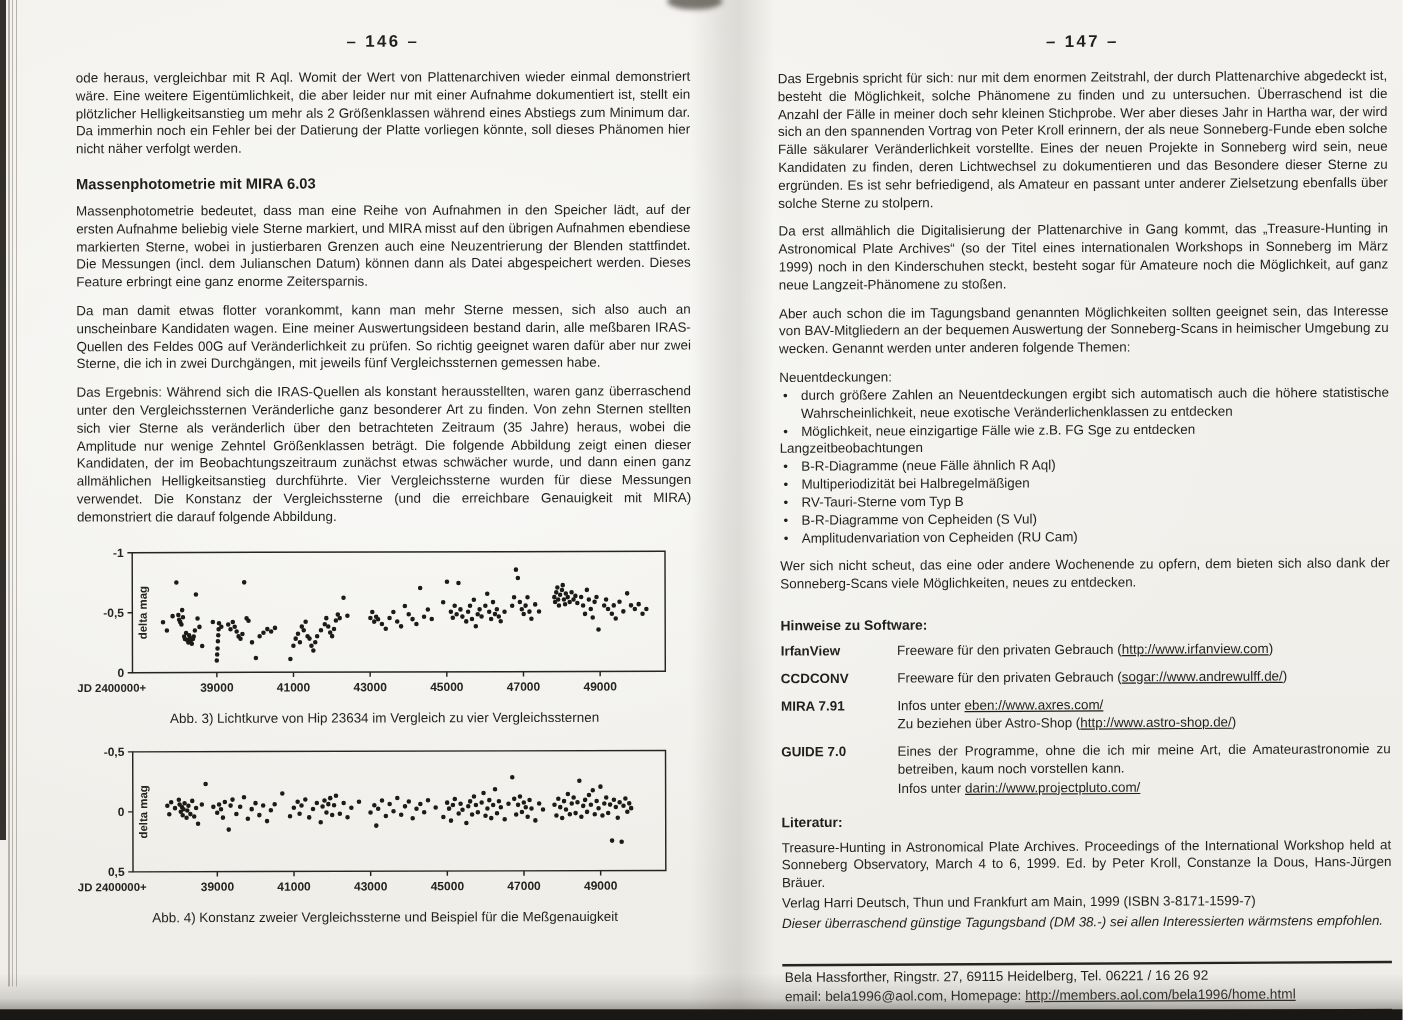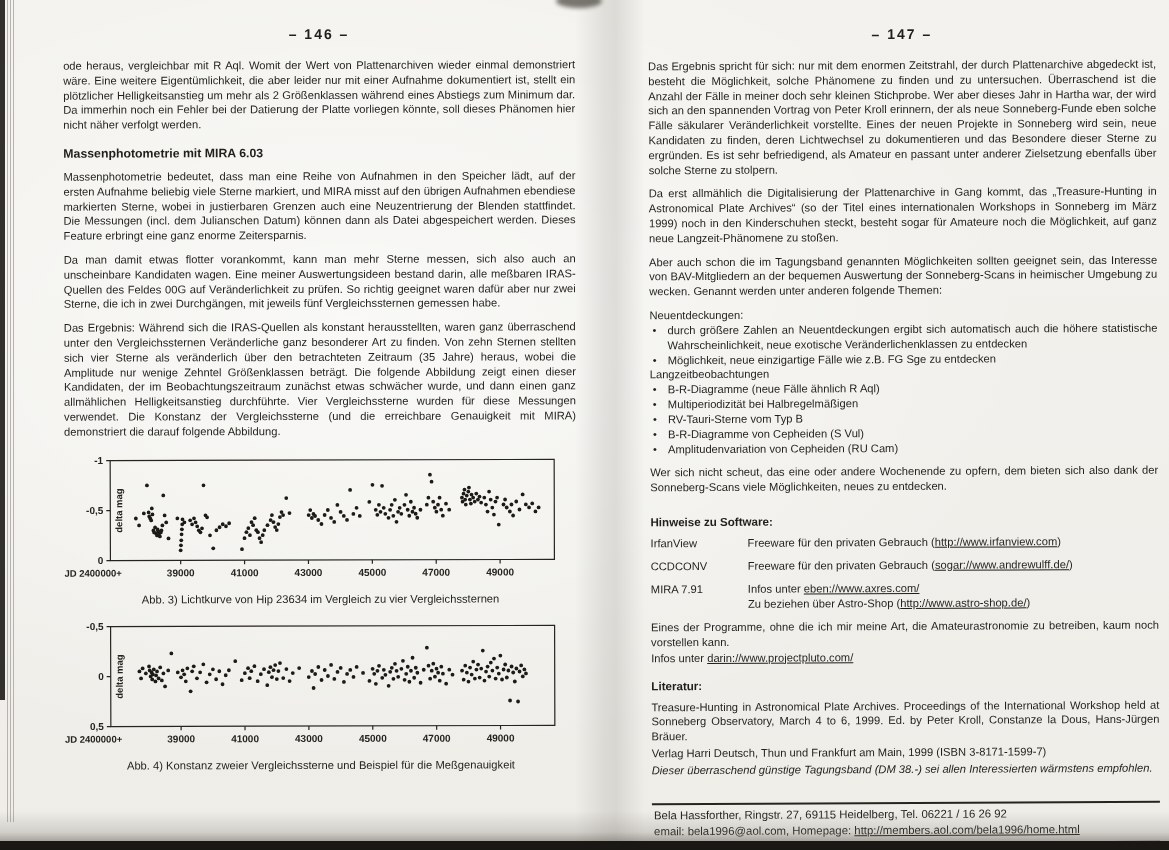--- a/index.html
+++ b/index.html
@@ -38,21 +38,21 @@
   figure.chart-block svg{display:block;}
   svg text{font-family:"Liberation Sans", sans-serif;}
   .caption{font-size:11.2px;text-align:center;margin-top:6px;}
 
   .list-title{font-size:11.2px;line-height:15px;}
   .bullet{display:flex;font-size:11.2px;line-height:14.8px;}
   .bullet .b{width:15px;flex:none;padding-left:3px;}
   .bullet .t{flex:1;text-align:justify;}
 
   .sw-row{display:flex;font-size:11.2px;line-height:14.8px;margin-bottom:7px;}
-  .sw-name{width:97px;flex:none;}
+  .sw-name{width:97px;flex:none;font-weight:bold;}
   .sw-desc{flex:1;}
   .sw-line{margin-bottom:1px;}
   .link{color:inherit;text-decoration:underline;cursor:pointer;}
 
   .lit{font-size:11.2px;line-height:14.8px;text-align:justify;margin:0 0 2px 0;}
   .italic{font-style:italic;}
 
   .contact{margin-top:26px;border-top:2px solid #26241f;border-bottom:2px solid #26241f;
     padding:3px 2px 4px 2px;font-size:11.4px;line-height:15.5px;}
 </style>
@@ -527,20 +527,21 @@
         </div>
     </div>
     <div class="sw-row">
       <div class="sw-name">MIRA 7.91</div>
       <div class="sw-desc">
         <div class="sw-line"><span>Infos unter </span><a class="link">eben://www.axres.com/</a><span></span></div>
         <div class="sw-line"><span>Zu beziehen über Astro-Shop (</span><a class="link">http://www.astro-shop.de/</a><span>)</span></div>
       </div>
     </div>
     <div class="sw-row">
+      <div class="sw-name">GUIDE 7.0</div>
       <div class="sw-desc">
         <div class="sw-line" style="text-align:justify">Eines der Programme, ohne die ich mir meine Art, die Amateurastronomie zu betreiben, kaum noch vorstellen kann.</div>
         <div class="sw-line"><span>Infos unter </span><a class="link">darin://www.projectpluto.com/</a><span></span></div>
       </div>
     </div>
 
     <div class="subheading" style="margin-top:12px">Literatur:</div>
     <p class="lit">Treasure-Hunting in Astronomical Plate Archives. Proceedings of the International Workshop held at Sonneberg Observatory, March 4 to 6, 1999. Ed. by Peter Kroll, Constanze la Dous, Hans-Jürgen Bräuer.</p>
     <p class="lit">Verlag Harri Deutsch, Thun und Frankfurt am Main, 1999 (ISBN 3-8171-1599-7)</p>
     <p class="lit italic">Dieser überraschend günstige Tagungsband (DM 38.-) sei allen Interessierten wärmstens empfohlen.</p>

